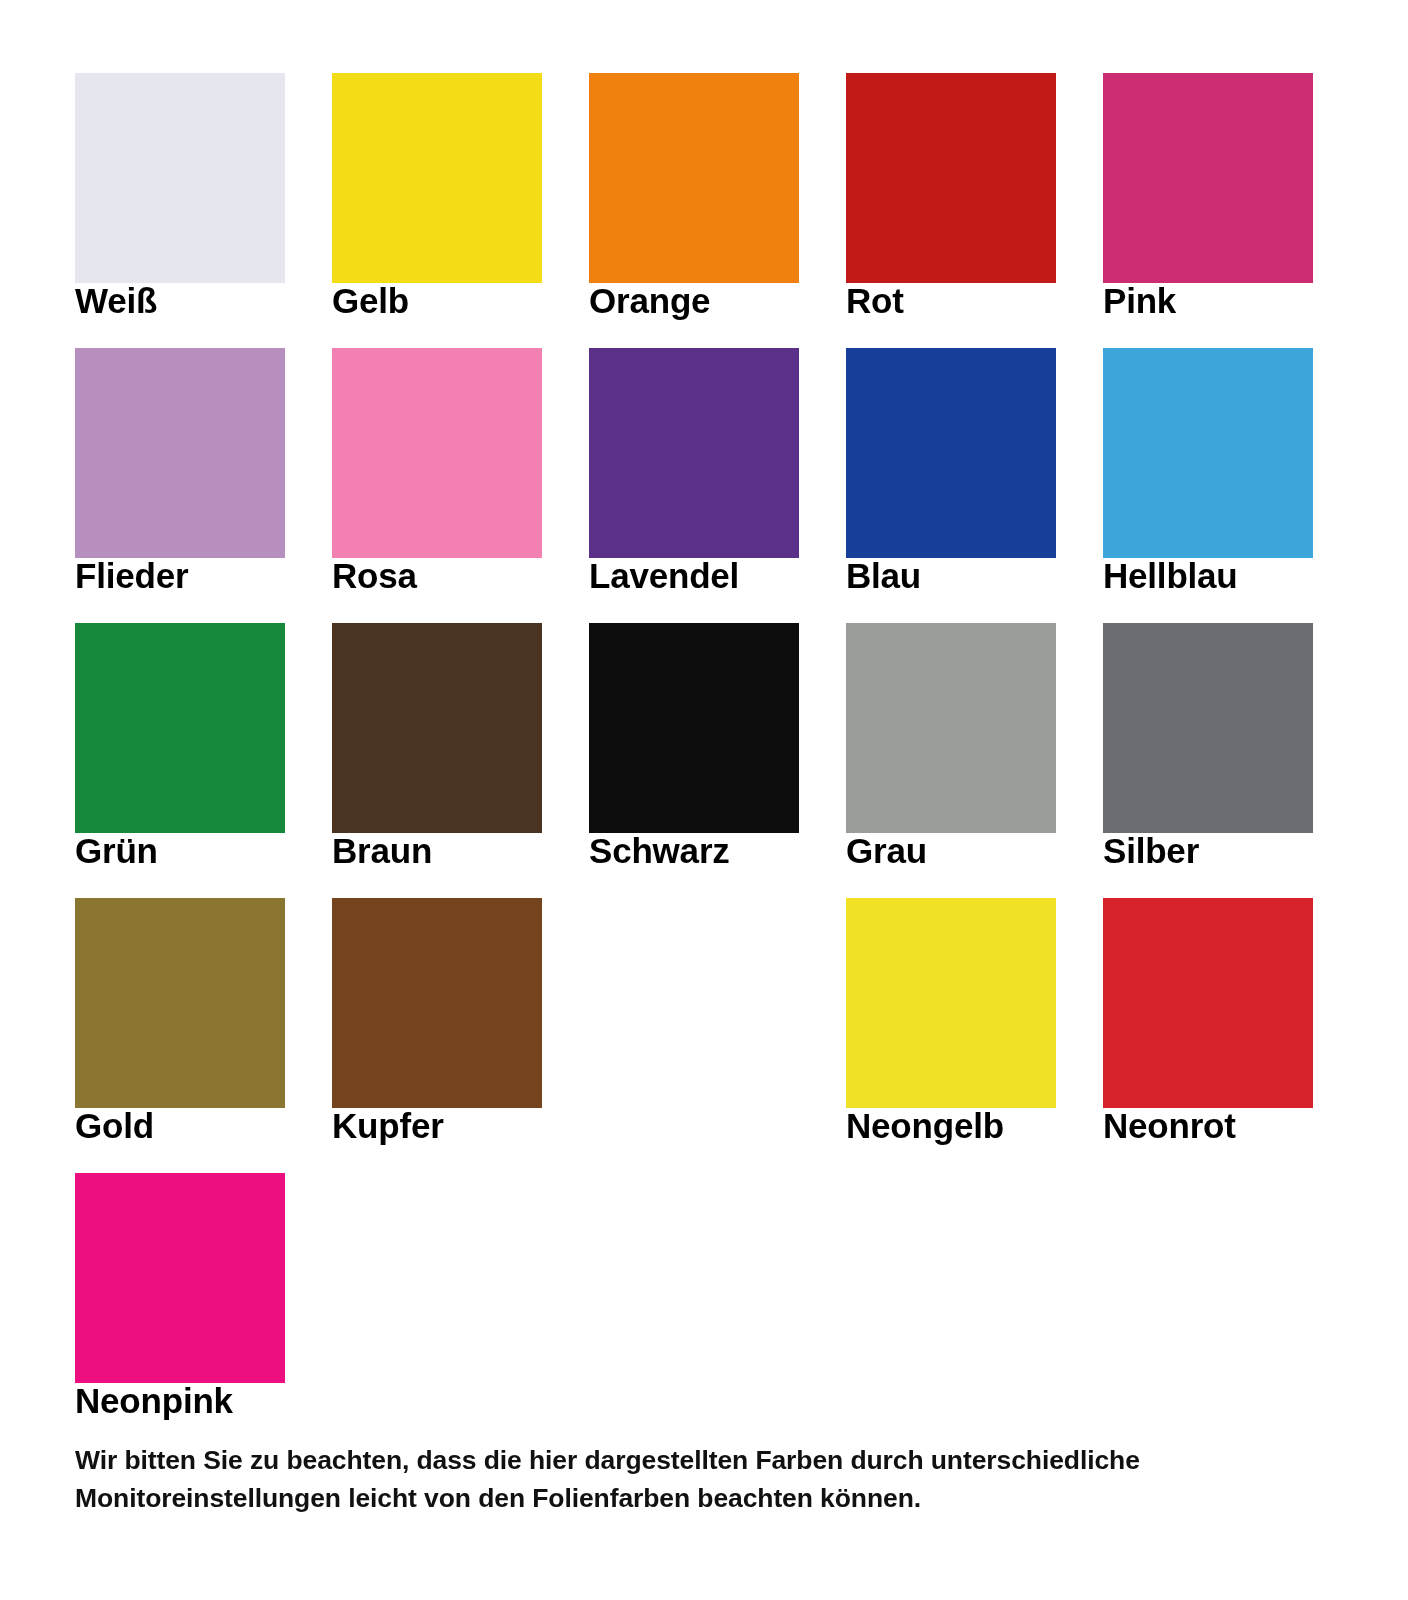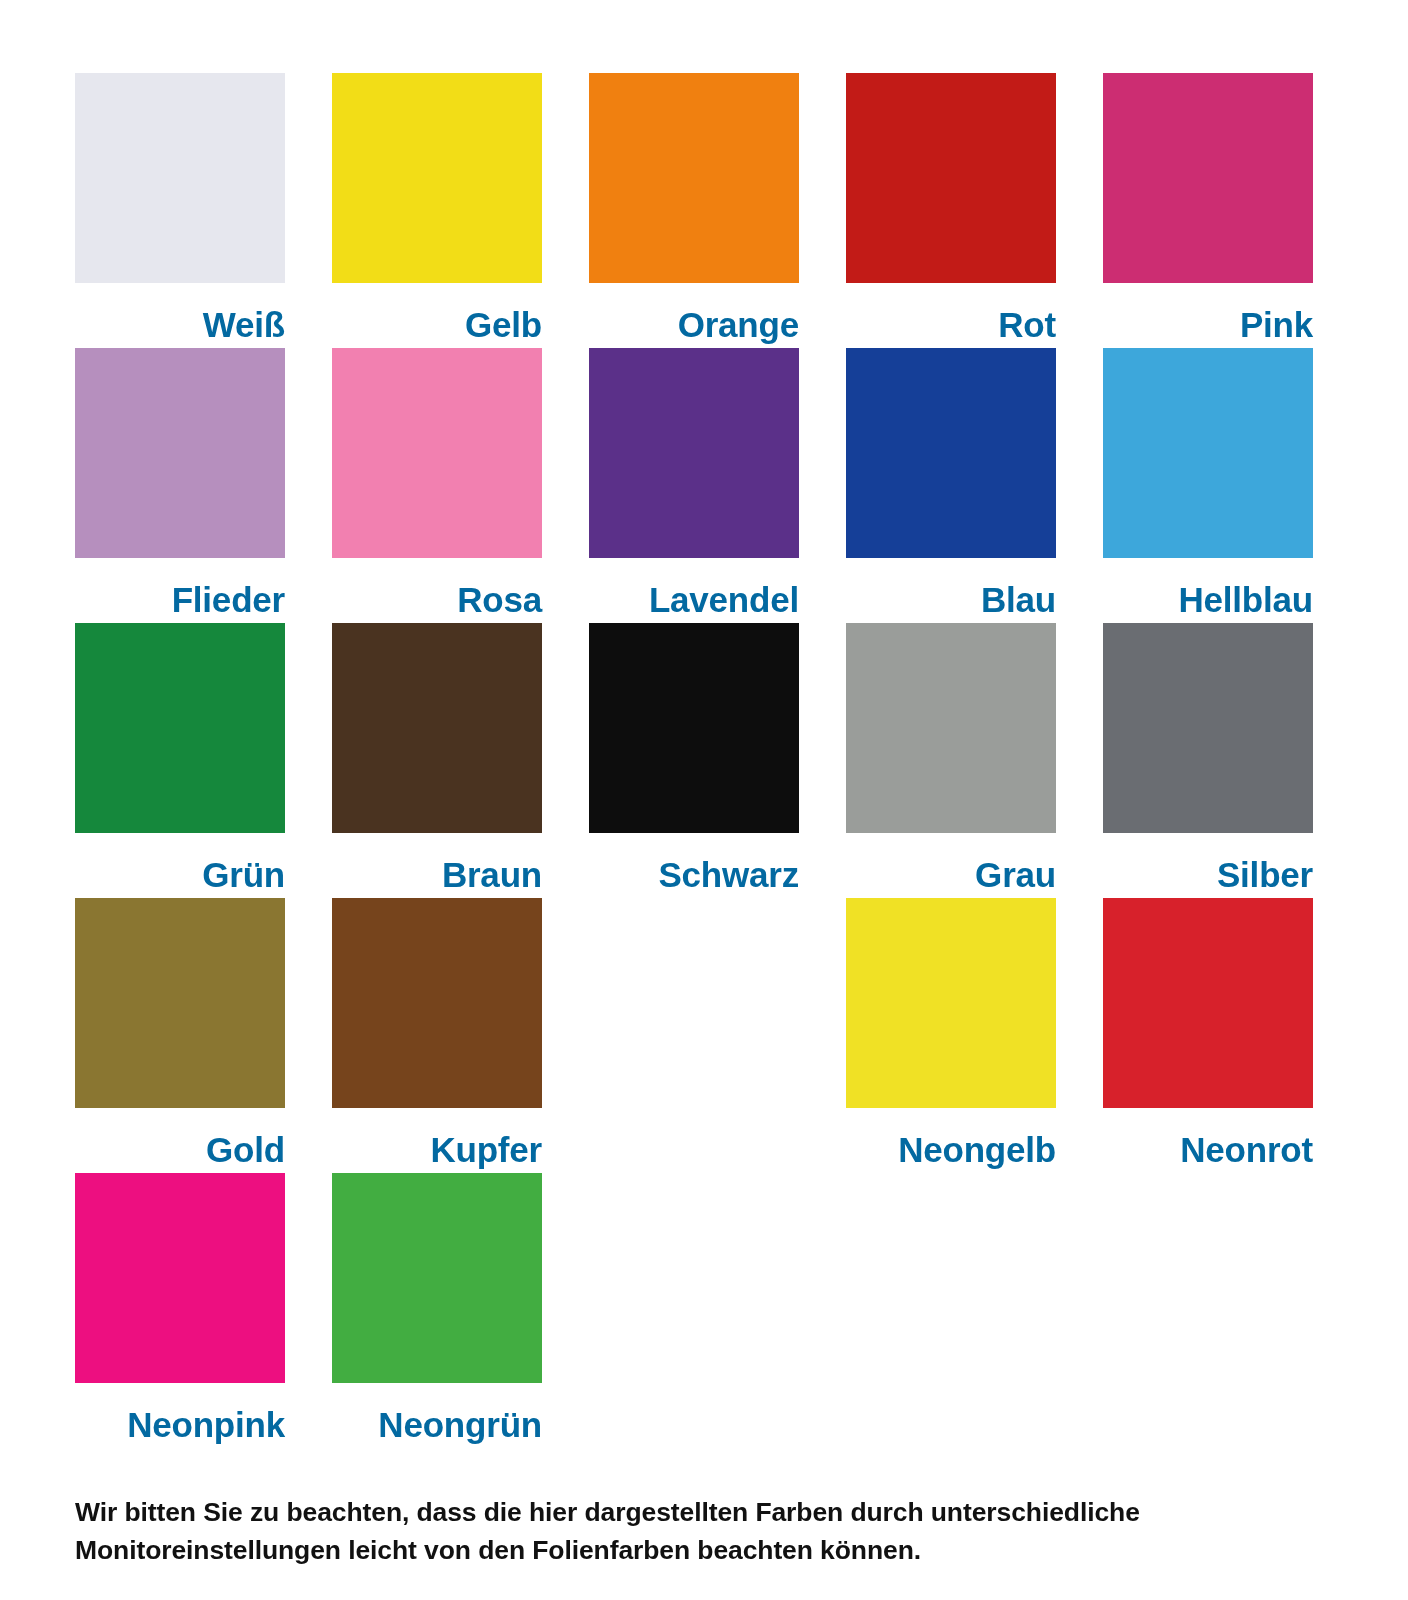--- a/index.html
+++ b/index.html
@@ -46,34 +46,33 @@
   .swatch-chip {
     width: 210px;
     height: 210px;
     display: block;
     flex: none;
   }
 
   .swatch-label {
     display: block;
     width: 100%;
-    text-align: right;
+    text-align: left;
     font-size: 35px;
     font-weight: bold;
     line-height: 1;
-    color: #0369a1;
+    color: #000000;
     letter-spacing: -0.2px;
-    margin-top: 24px;
     white-space: nowrap;
   }
 
   .disclaimer {
     position: absolute;
     left: 75px;
-    top: 1494px;
+    top: 1442px;
     width: 1250px;
     font-size: 26.5px;
     font-weight: bold;
     line-height: 1.42;
     color: #111111;
     letter-spacing: -0.1px;
   }
   .disclaimer .line {
     display: block;
     white-space: nowrap;
@@ -162,24 +161,20 @@
         <span class="swatch-label">Neongelb</span>
       </div>
       <div class="swatch-cell">
         <span class="swatch-chip" style="background-color: rgb(215, 33, 43);"></span>
         <span class="swatch-label">Neonrot</span>
       </div>
       <div class="swatch-cell">
         <span class="swatch-chip" style="background-color: rgb(237, 15, 128);"></span>
         <span class="swatch-label">Neonpink</span>
       </div>
-      <div class="swatch-cell">
-        <span class="swatch-chip" style="background-color: rgb(66, 173, 65);"></span>
-        <span class="swatch-label">Neongrün</span>
-      </div>
     </div>
 
   <div class="disclaimer">
     <span class="line">Wir bitten Sie zu beachten, dass die hier dargestellten Farben durch unterschiedliche</span>
     <span class="line">Monitoreinstellungen leicht von den Folienfarben beachten können.</span>
   </div>
 
 </div>
 
 </body></html>

